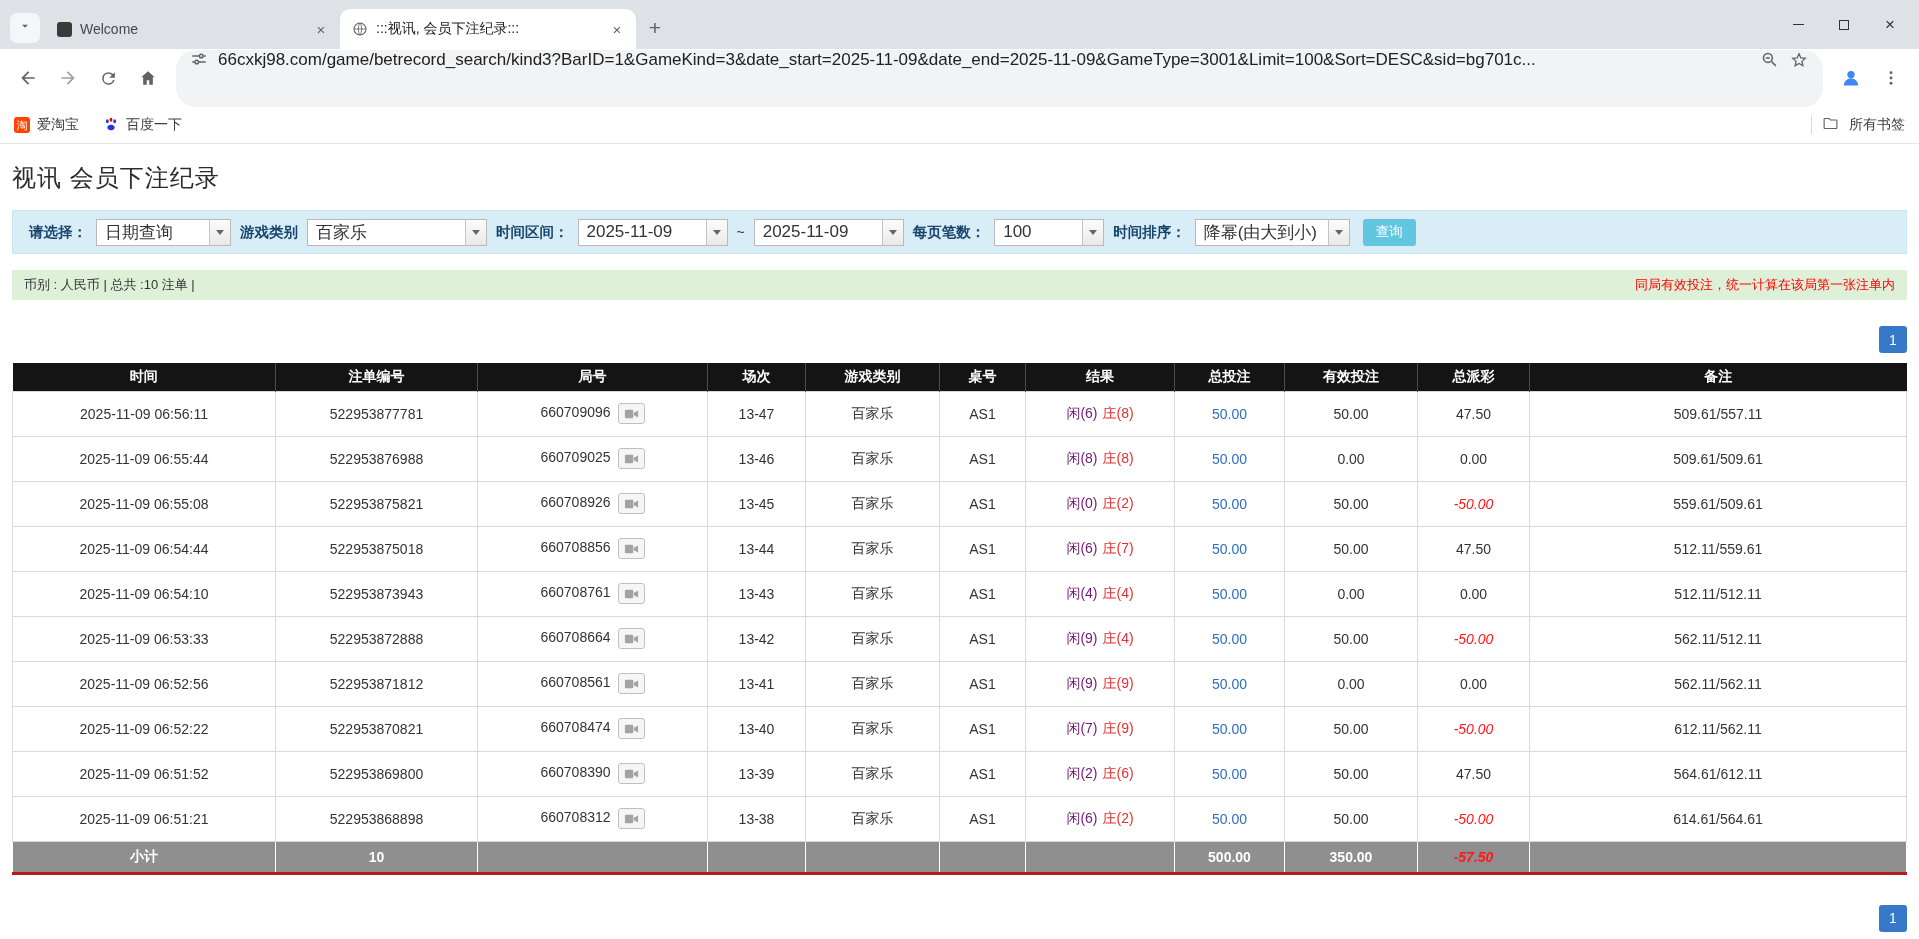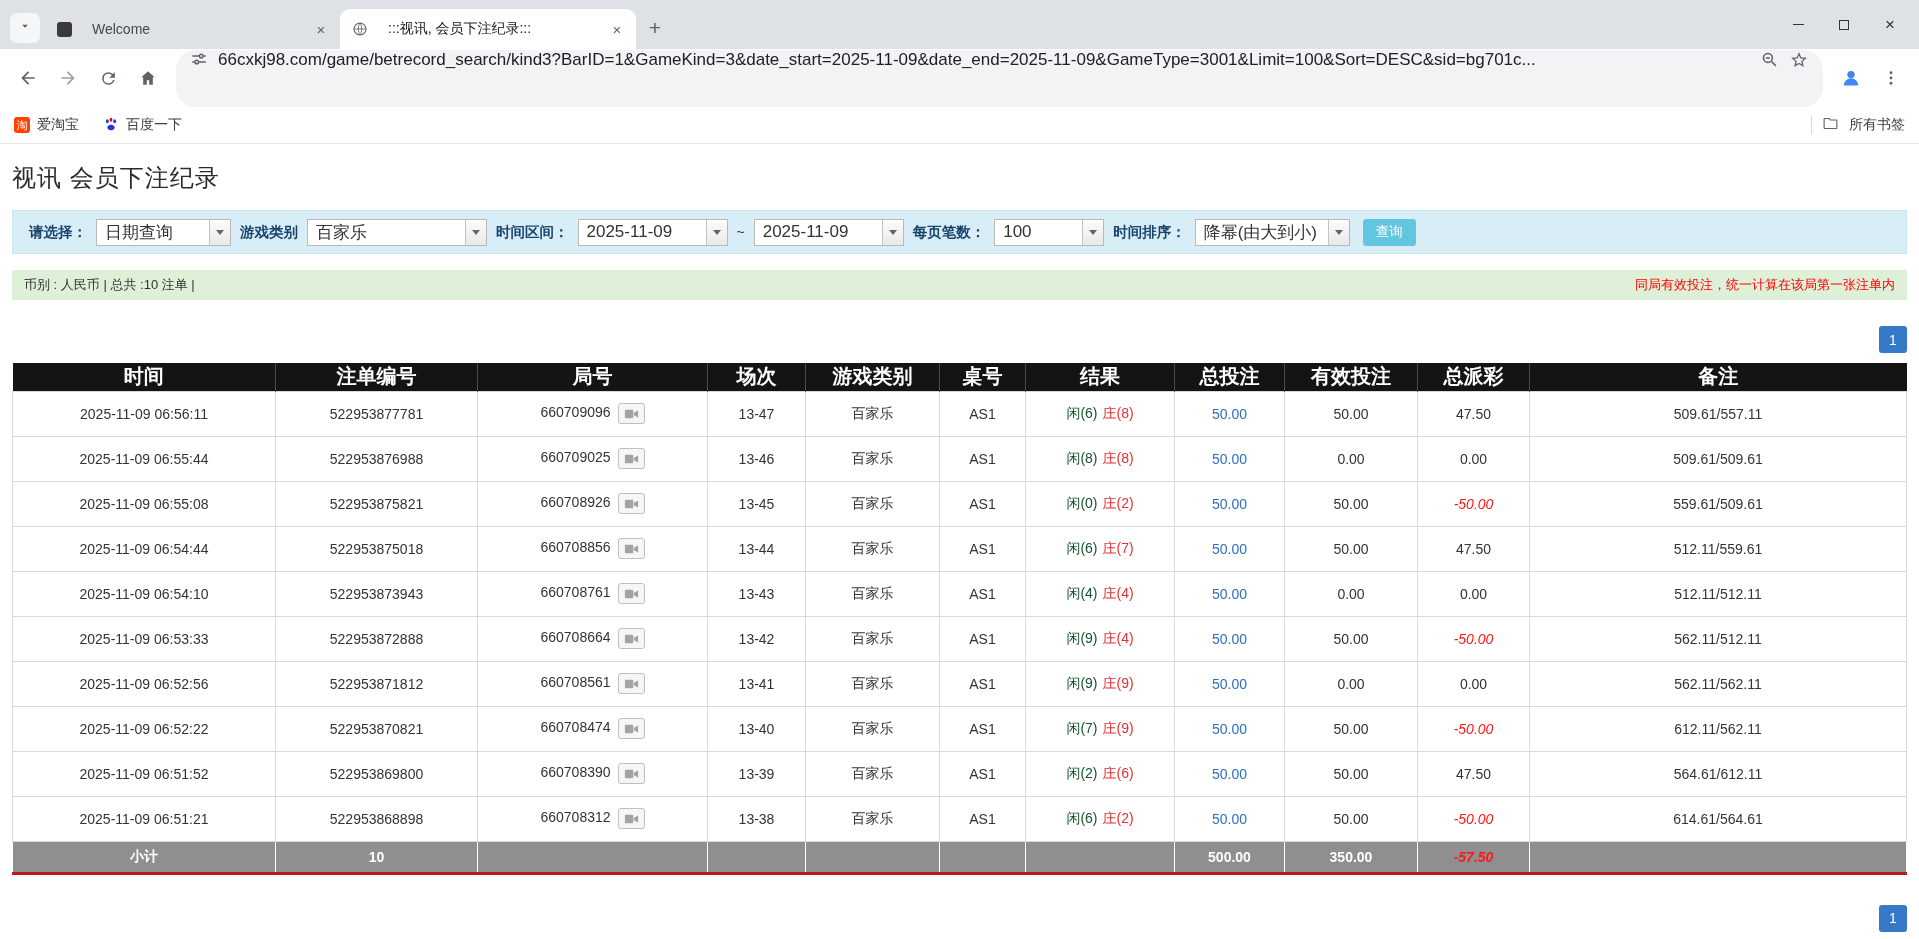--- a/index.html
+++ b/index.html
@@ -4,21 +4,21 @@
 <title>:::视讯, 会员下注纪录:::</title>
 <style>
   * { margin:0; padding:0; box-sizing:border-box; }
   html,body { width:1919px; height:939px; overflow:hidden; }
   body { font-family:"Liberation Sans","DejaVu Sans",sans-serif; background:#fff; color:#333; }
 
   
   .tabbar { height:49px; background:#dee1e6; display:flex; align-items:flex-end; padding:0 6px; }
   .tab-search { width:30px; height:30px; margin:0 4px 6px 4px; border-radius:7px; background:#f5f6f7;
                 display:flex; align-items:center; justify-content:center; cursor:pointer; }
-  .tab { width:296px; height:40px; display:flex; align-items:center; gap:20px; padding:0 10px 0 12px;
+  .tab { width:296px; height:40px; display:flex; align-items:center; gap:8px; padding:0 10px 0 12px;
          border-radius:10px 10px 0 0; color:#45494d; font-size:14px; cursor:pointer; position:relative; }
   .tab.active { background:#fff; color:#202124; }
   .tab .tab-title { flex:1; white-space:nowrap; overflow:hidden; text-overflow:ellipsis; }
   .tab-close { width:18px; height:18px; border-radius:50%; display:flex; align-items:center; justify-content:center;
                font-size:15px; color:#5f6368; cursor:pointer; flex:none; }
   .favicon { width:16px; height:16px; flex:none; display:flex; align-items:center; justify-content:center; }
   .fav-dark { width:15px; height:15px; background:#3a3a3a; border-radius:3px; }
   .newtab { width:30px; height:30px; margin:0 0 6px 4px; display:flex; align-items:center; justify-content:center;
             font-size:21px; color:#5f6368; cursor:pointer; border-radius:50%; }
   .win-controls { margin-left:auto; display:flex; align-self:center; }
@@ -61,26 +61,26 @@
 
   .statusbar { background:#dff0d8; height:30px; margin-top:16px; display:flex; align-items:center;
                justify-content:space-between; padding:0 12px; font-size:13px; color:#333; }
   .status-right { color:#f00; }
 
   .pager { display:flex; justify-content:flex-end; margin-top:26px; margin-bottom:10px; }
   .page-btn { min-width:28px; height:27px; background:#3579c8; color:#fff; display:flex; align-items:center;
               justify-content:center; font-size:14px; border-radius:3px; cursor:pointer; padding:0 6px; }
 
   table { width:100%; border-collapse:collapse; table-layout:fixed; margin-top:2px; }
-  thead th { background:#141414; color:#fff; font-size:20px; font-weight:bold; height:28px; }
+  thead th { background:#141414; color:#fff; font-size:14px; font-weight:bold; height:28px; }
   thead th + th { border-left:1px solid #4a4a4a; }
   tbody td { height:45px; text-align:center; font-size:14px; color:#333; border:1px solid #d9d9d9; background:#fff;
              overflow:hidden; white-space:nowrap; }
   td.bet-link { color:#2e6fc0; cursor:pointer; }
-  .res-player { color:#14532d; margin-right:5px; }
+  .res-player { color:#701a75; margin-right:5px; }
   .res-banker { color:#e63030; }
   td.neg { color:#ff1a1a !important;font-style:italic; }
   .round-cell .video-btn { display:inline-flex; align-items:center; justify-content:center; width:27px; height:21px;
                            border:1px solid #c0c0c0; background:#f6f6f6; border-radius:3px; margin-left:7px;
                            vertical-align:middle; cursor:pointer; }
   tr.summary td { background:#8f8f8f; color:#fff; font-weight:bold; height:32px; border:1px solid #fff; font-size:14px; }
   tr.summary.subtotal td { border-bottom:3px solid #b91c1c; }
 
   .pager-bottom { display:flex; justify-content:flex-end; margin-top:30px; }
 </style>

